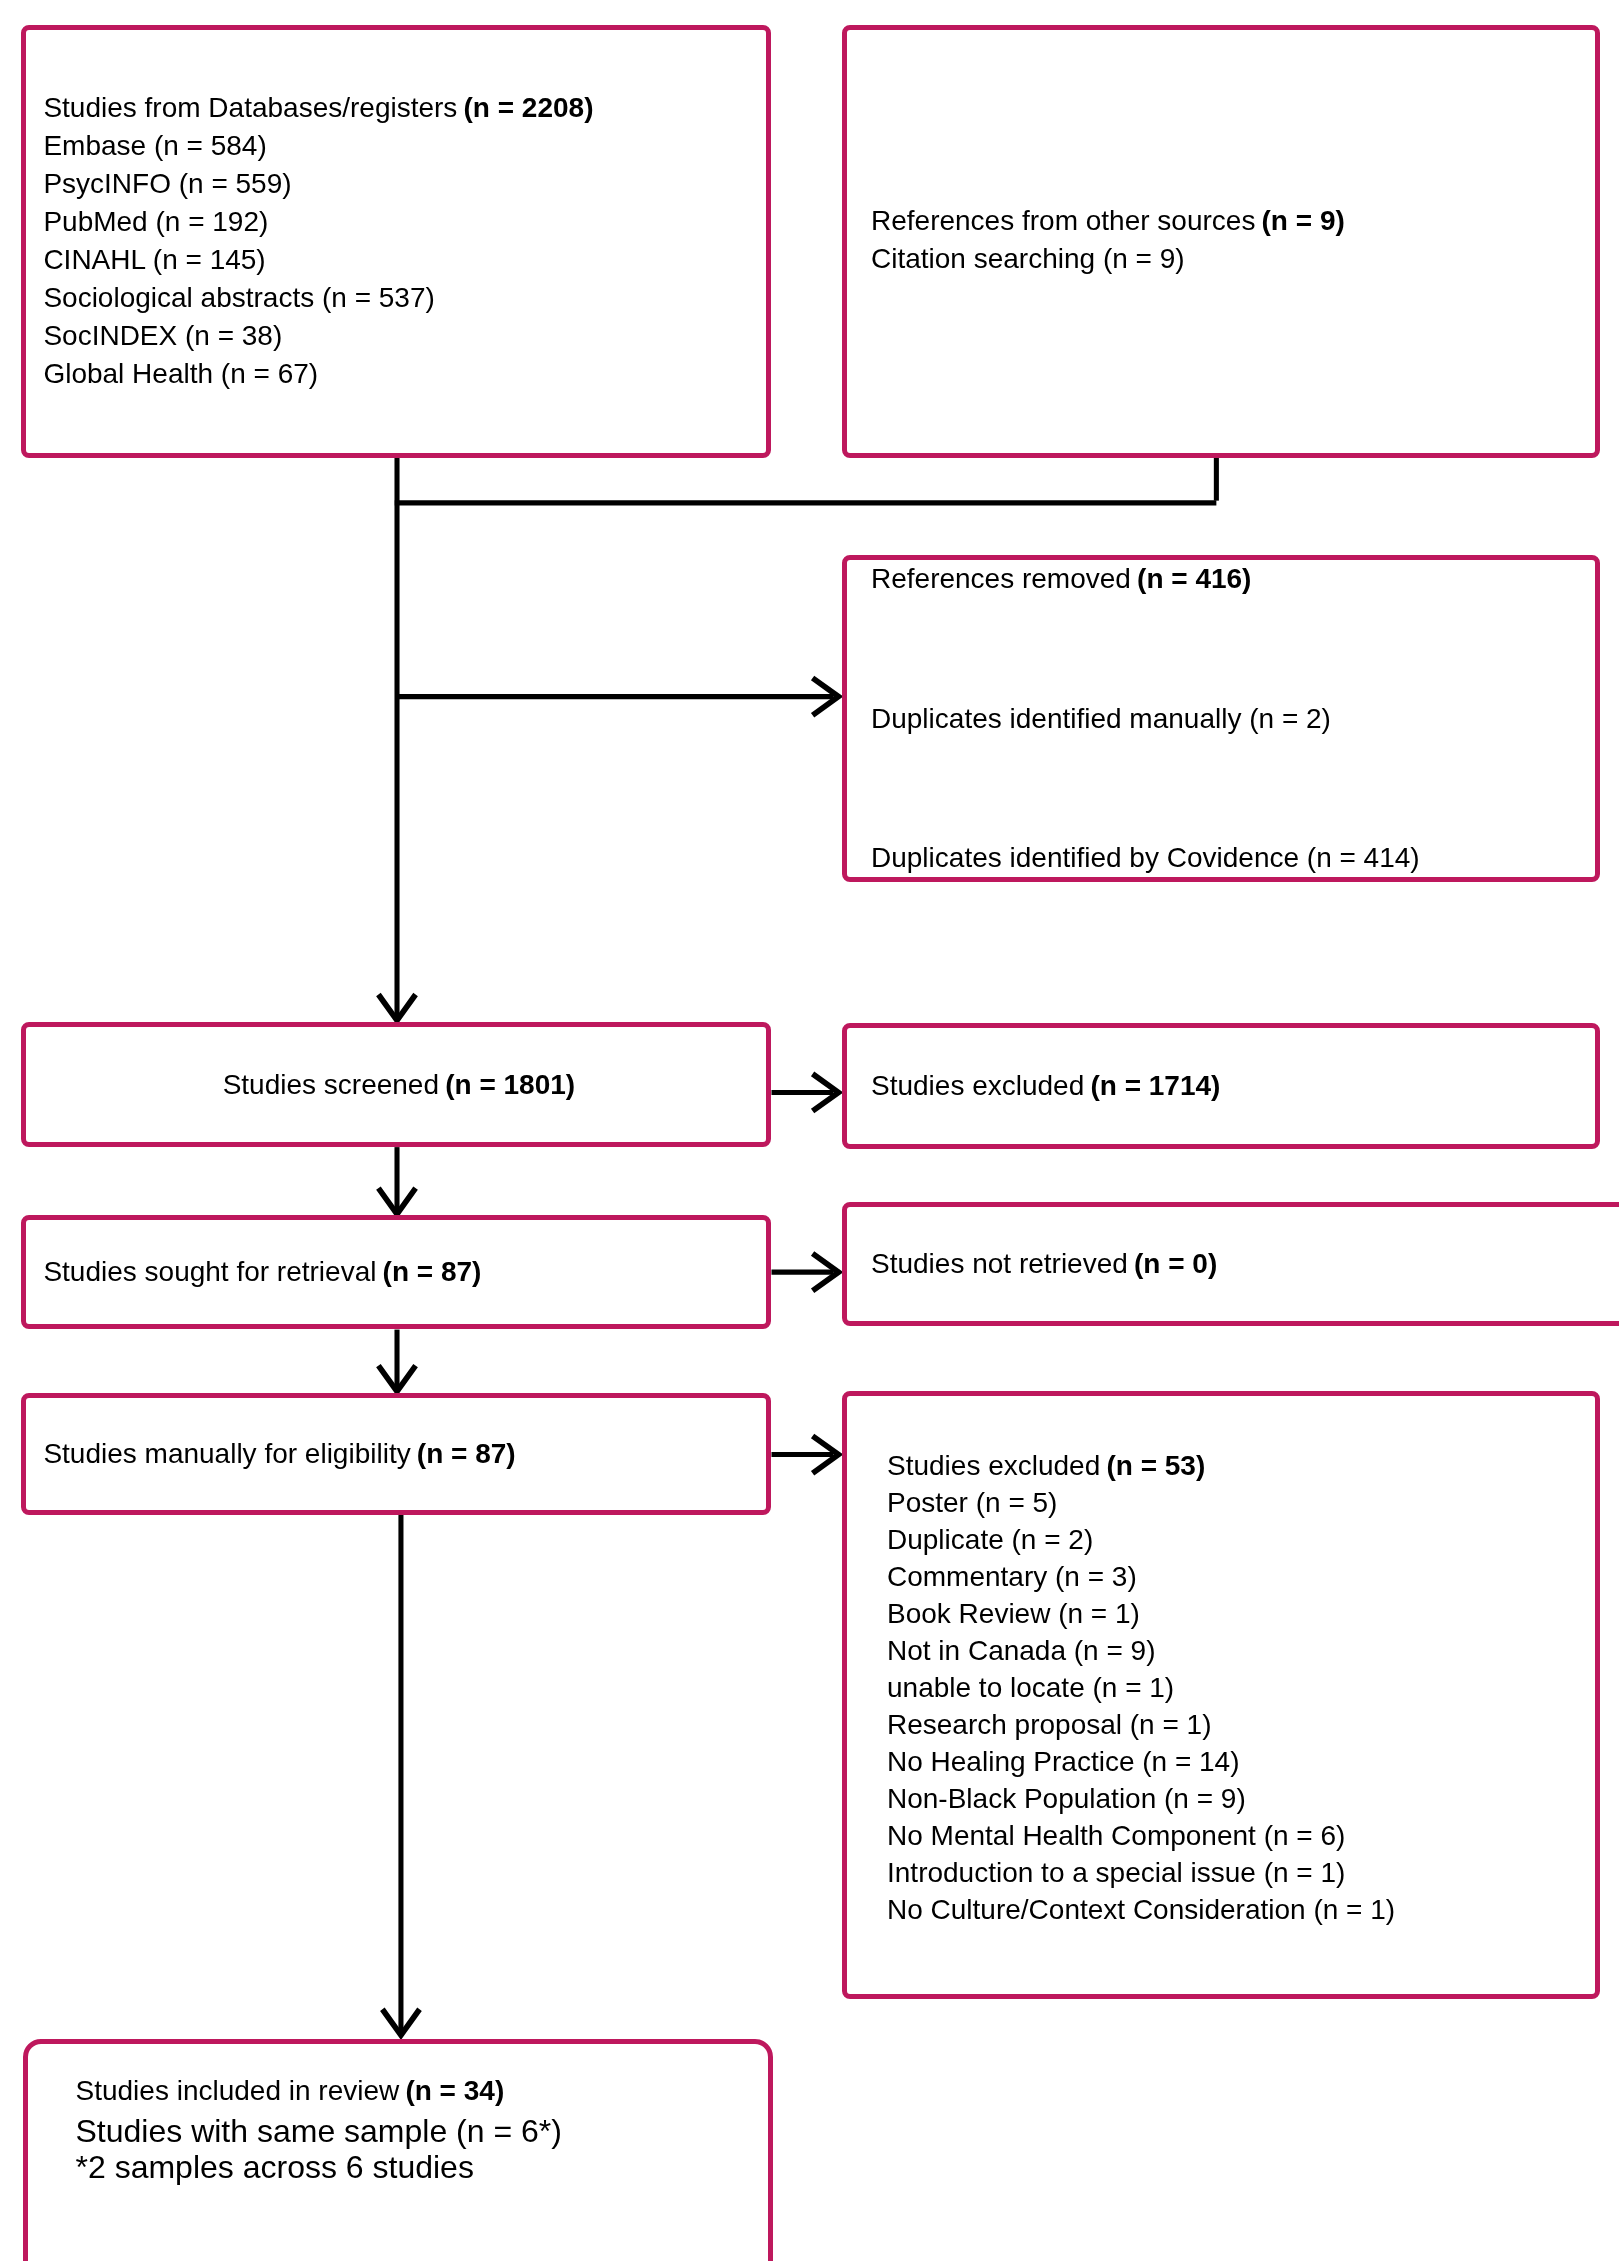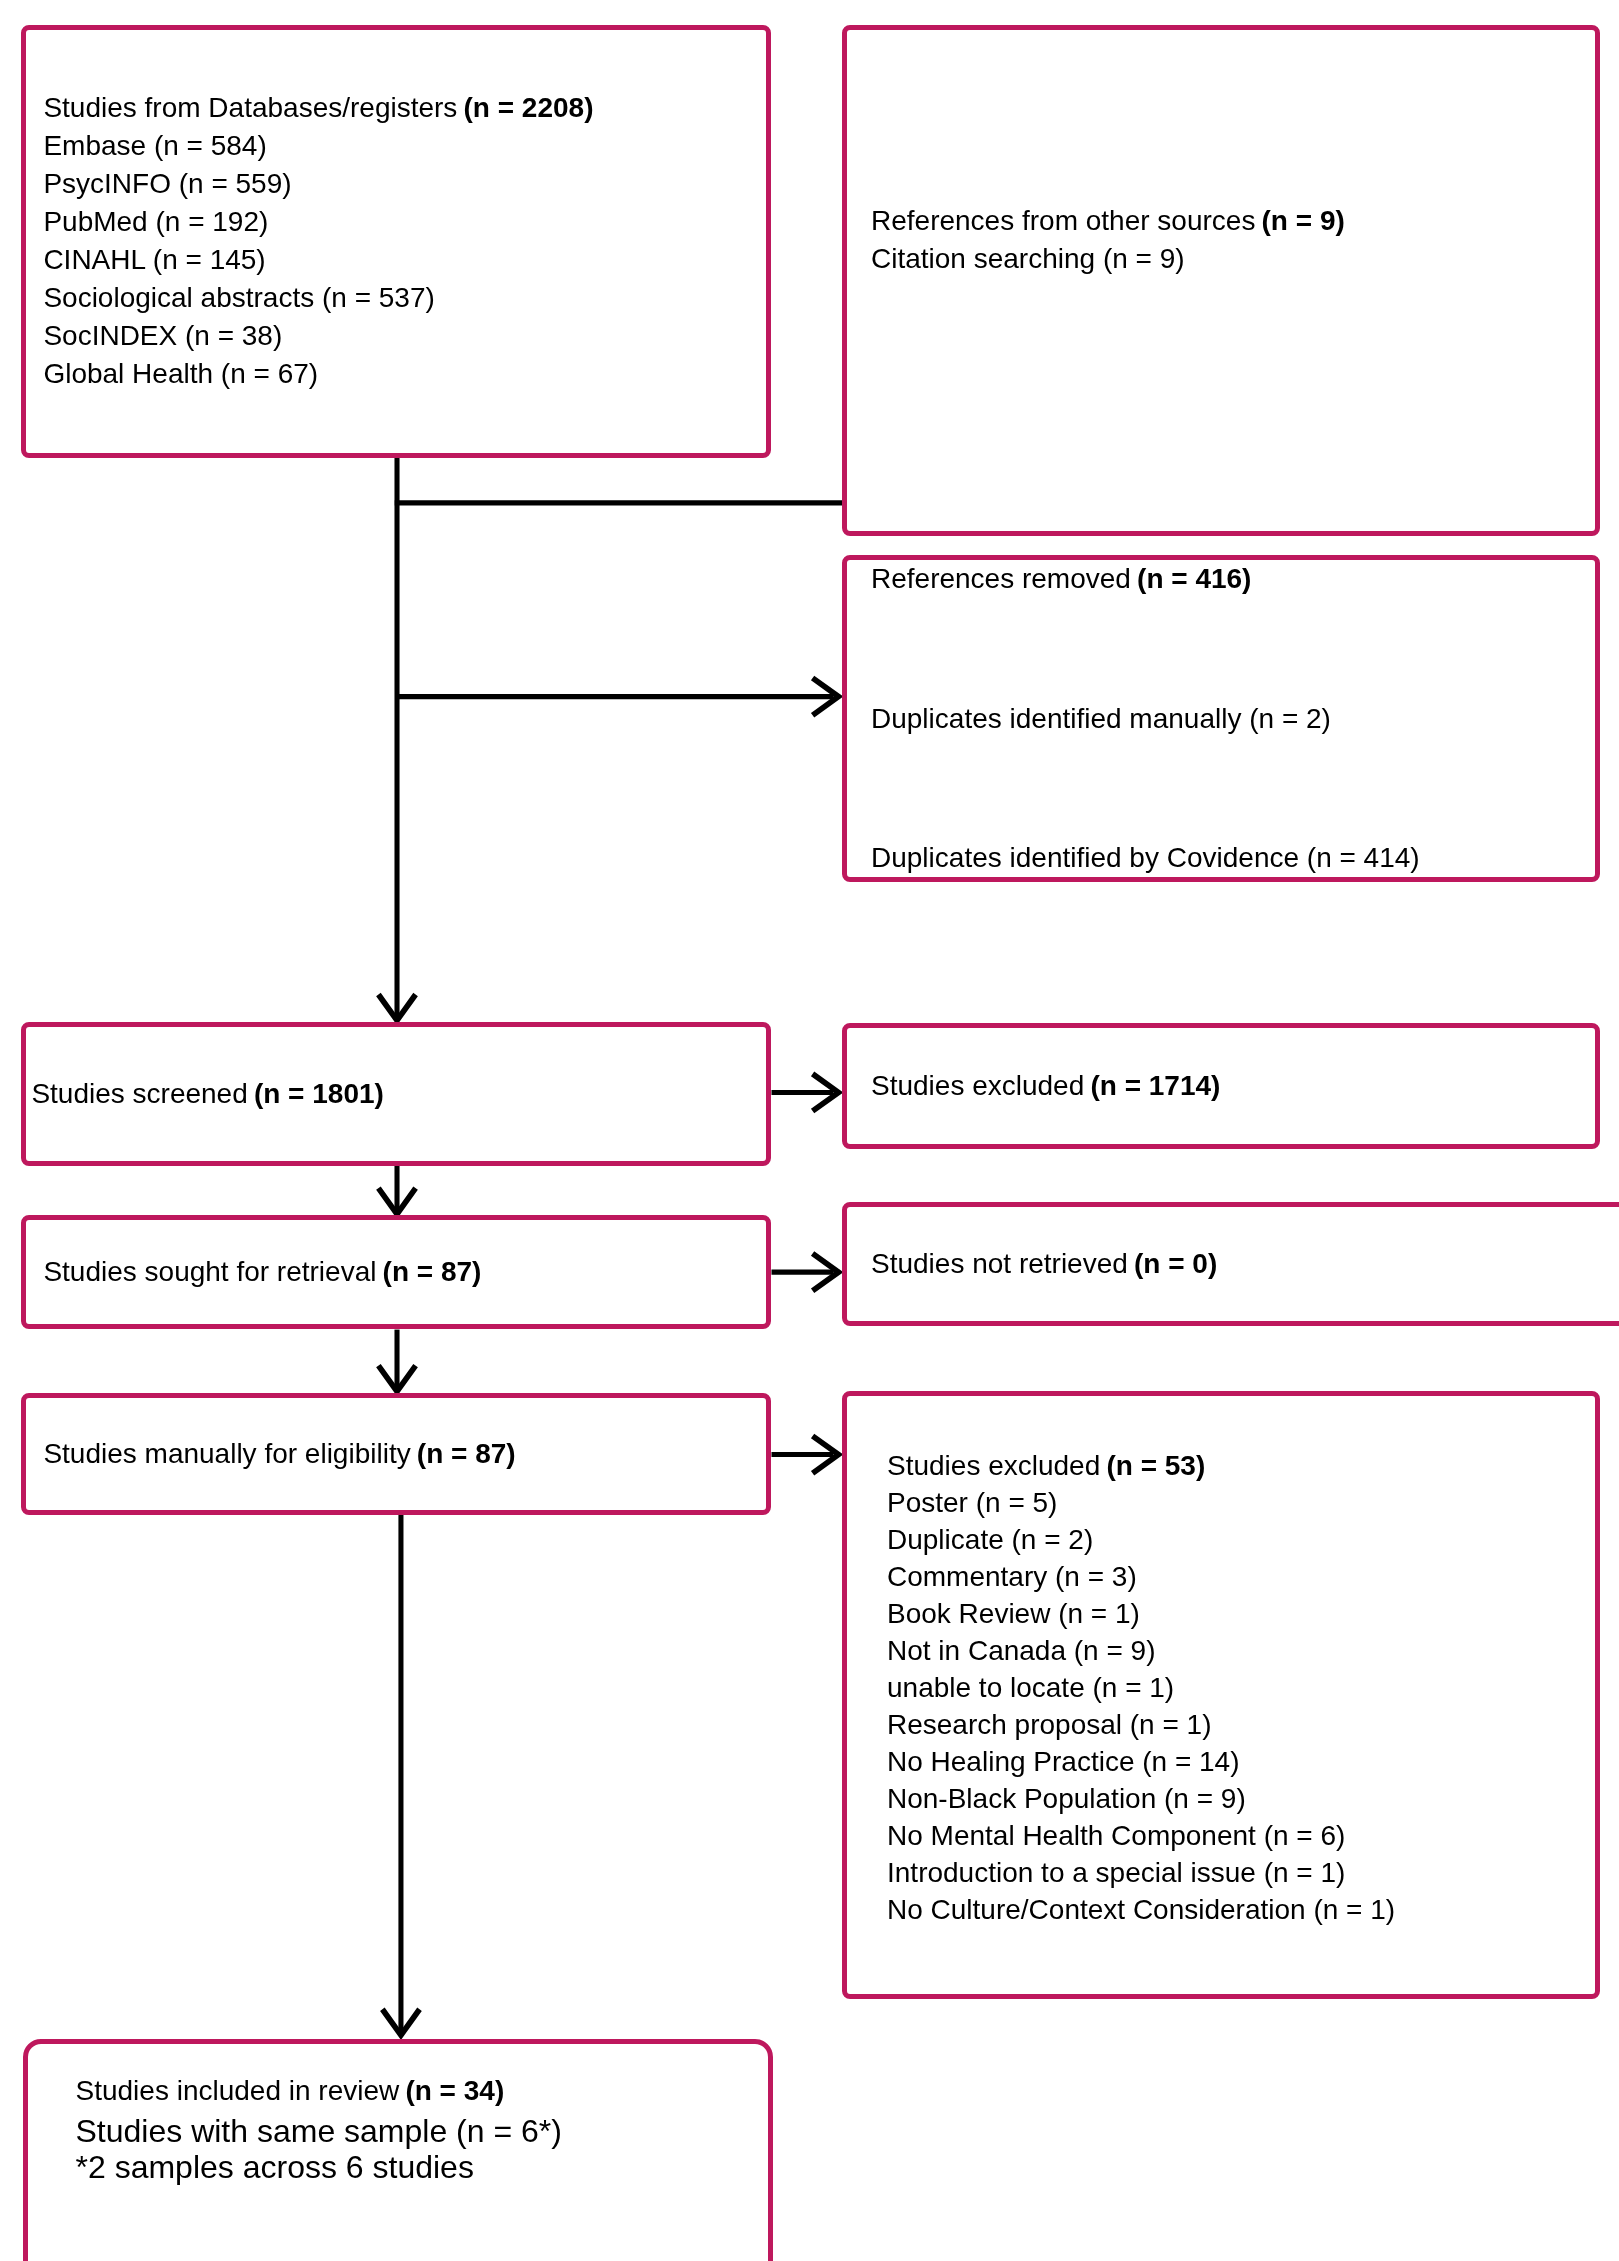--- a/index.html
+++ b/index.html
@@ -42,23 +42,23 @@
   }
   .box .count { font-weight: bold; margin-left: 0.22em; }
   .box .line { white-space: nowrap; }
   .v-center {
     display: flex;
     flex-direction: column;
     justify-content: center;
   }
   
   .box-databases   { left: 21.4px;   top: 25px;   width: 750px; height: 433px;  padding: 59px 14px 0 17px; }
-  .box-other       { left: 842px; top: 25px;   width: 758px; height: 511px;  padding: 172px 14px 0 24px; }
+  .box-other       { left: 842px; top: 25px;   width: 758px; height: 433px;  padding: 172px 14px 0 24px; }
   .box-removed     { left: 842px; top: 555px;  width: 758px; height: 327px;  padding-left: 24px; justify-content: space-between; }
-  .box-screened    { left: 21.4px;   top: 1022px; width: 750px; height: 144px;  padding-left: 5px; }
+  .box-screened    { left: 21.4px;   top: 1022px; width: 750px; height: 125px;  padding-left: 5px; align-items: center; }
   .box-excl-screen { left: 842px; top: 1023px; width: 758px; height: 126px;  padding-left: 24px; }
   .box-sought      { left: 21.4px;   top: 1215px; width: 750px; height: 114px;  padding-left: 17px; }
   .box-notretr     { left: 842px; top: 1202px; width: 812px; height: 124px;  padding-left: 24px; }
   .box-assessed    { left: 21.4px;   top: 1393px; width: 750px; height: 122px;  padding-left: 17px; }
   .box-excl-elig   { left: 842px; top: 1391px; width: 758px; height: 608px; padding: 51px 14px 0 40px; line-height: 37px; }
   .box-included    { left: 22.5px;   top: 2039px; width: 750px; height: 249px;  padding: 25px 14px 0 48px; border-radius: 18px; }
   .box-included .title-line { line-height: 44px; }
   .box-included .sub-line   { font-size: 32px; line-height: 36px; }
 </style>
 </head>

